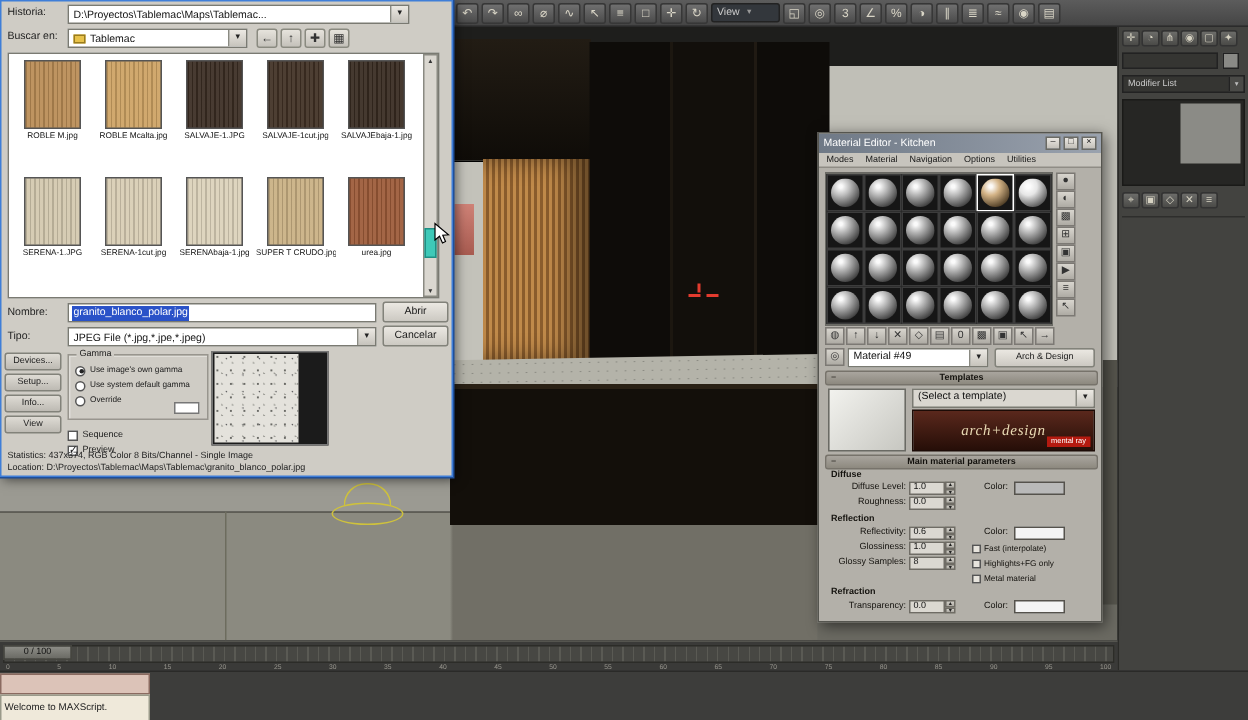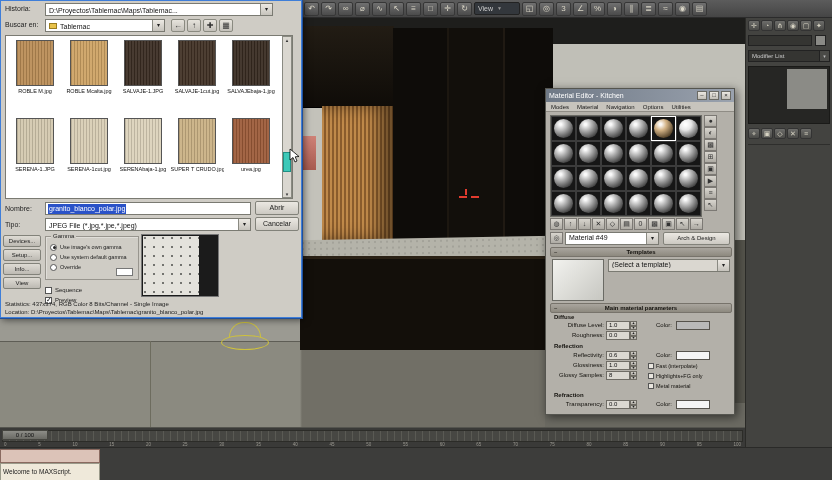--- a/index.html
+++ b/index.html
@@ -456,20 +456,24 @@
 
     <div class="rollout" style="top:158px">
       <span class="minus">−</span>
       <span>Templates</span>
     </div>
     <div id="tmpl-preview"></div>
     <div class="combo" id="tmpl-combo">
       <span class="ctext">(Select a template)</span>
       <span class="carr"></span>
     </div>
+    <div id="ad-banner">
+      <span id="ad-brand">arch+design</span>
+      <span id="ad-badge">mental ray</span>
+    </div>
 
     <div class="rollout" style="top:214px">
       <span class="minus">−</span>
       <span>Main material parameters</span>
     </div>
 
     <span class="me-sec" style="left:8px;top:225px">Diffuse</span>
     <span class="me-label" style="left:6px;top:233px">Diffuse Level:</span>
     <div class="spinner" style="left:60px;top:232px">
       <span class="spin-val">1.0</span>

